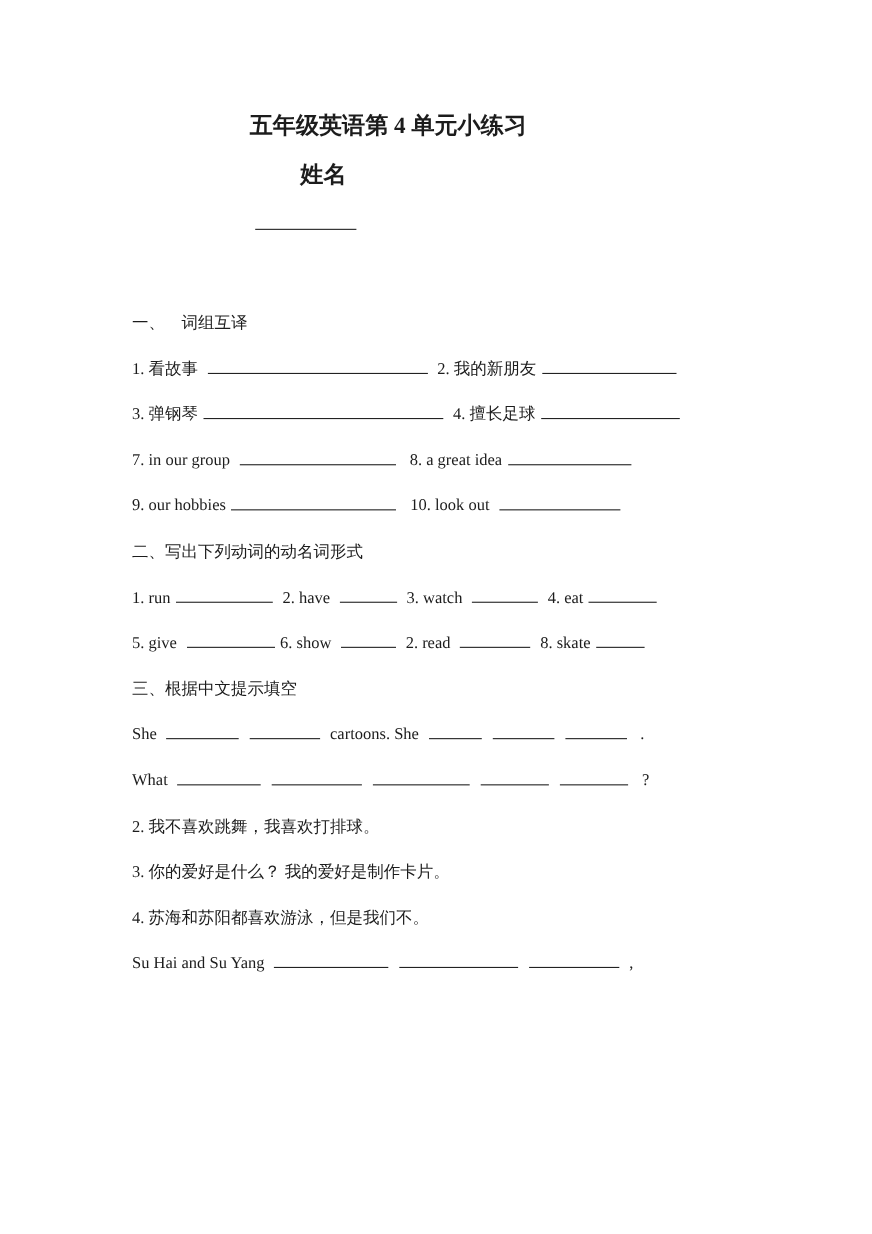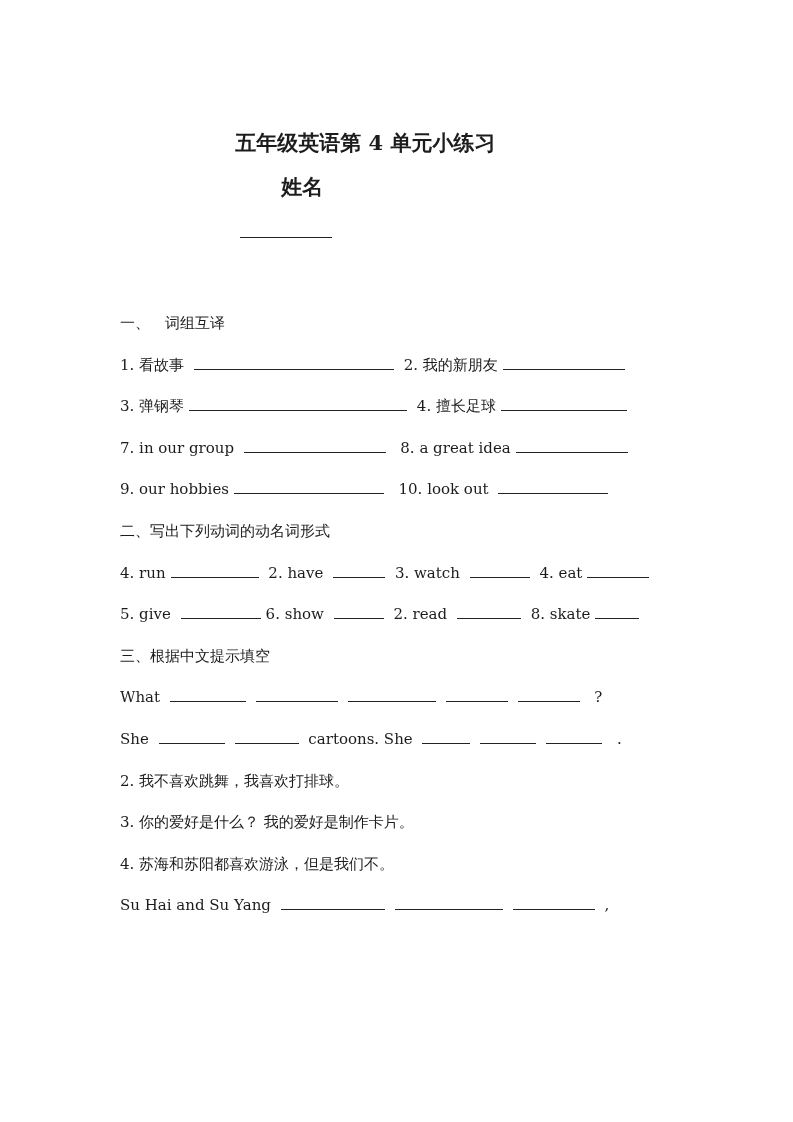--- a/index.html
+++ b/index.html
@@ -12,21 +12,22 @@
     height: 1122px;
     overflow: hidden;
     box-sizing: border-box;
     font-family: "DejaVu Serif", "Liberation Serif", serif;
     color: #1c1c1c;
   }
   .page {
     box-sizing: border-box;
     width: 793px;
     height: 916px;
-    padding: 77px 118px 0 120px;
+    padding: 48px 118px 0 120px;
+    font-family: Liberation Serif, serif;
   }
   .title-line {
     font-size: 21px;
     font-weight: bold;
     padding-left: 86px;
     line-height: 44px;
     margin-bottom: 6px;
     white-space: pre;
   }
   .title-line .name-label {
@@ -61,23 +62,23 @@
     <span class="txt name-label">姓名</span>
     <span class="blank name-blank"></span>
   </div>
   <div>
       <div class="line"><span class="txt">一、　词组互译</span></div>
       <div class="line"><span class="txt">1. 看故事 </span><span class="blank" style="width: 200px;"></span><span class="txt"> 2. 我的新朋友</span><span class="blank" style="width: 122px;"></span></div>
       <div class="line"><span class="txt">3. 弹钢琴</span><span class="blank" style="width: 218px;"></span><span class="txt"> 4. 擅长足球</span><span class="blank" style="width: 126px;"></span></div>
       <div class="line"><span class="txt">7. in our group </span><span class="blank" style="width: 142px;"></span><span class="txt">  8. a great idea</span><span class="blank" style="width: 112px;"></span></div>
       <div class="line"><span class="txt">9. our hobbies</span><span class="blank" style="width: 150px;"></span><span class="txt">  10. look out </span><span class="blank" style="width: 110px;"></span></div>
       <div class="line"><span class="txt">二、写出下列动词的动名词形式</span></div>
-      <div class="line"><span class="txt">4. run</span><span class="blank" style="width: 88px;"></span><span class="txt"> 2. have </span><span class="blank" style="width: 52px;"></span><span class="txt"> 3. watch </span><span class="blank" style="width: 60px;"></span><span class="txt"> 4. eat</span><span class="blank" style="width: 62px;"></span></div>
+      <div class="line"><span class="txt">1. run</span><span class="blank" style="width: 88px;"></span><span class="txt"> 2. have </span><span class="blank" style="width: 52px;"></span><span class="txt"> 3. watch </span><span class="blank" style="width: 60px;"></span><span class="txt"> 4. eat</span><span class="blank" style="width: 62px;"></span></div>
       <div class="line"><span class="txt">5. give </span><span class="blank" style="width: 80px;"></span><span class="txt">6. show </span><span class="blank" style="width: 50px;"></span><span class="txt"> 2. read </span><span class="blank" style="width: 64px;"></span><span class="txt"> 8. skate</span><span class="blank" style="width: 44px;"></span></div>
       <div class="line"><span class="txt">三、根据中文提示填空</span></div>
+      <div class="line"><span class="txt">She </span><span class="blank" style="width: 66px;"></span><span class="blank" style="width: 64px;"></span><span class="txt"> cartoons. She </span><span class="blank" style="width: 48px;"></span><span class="blank" style="width: 56px;"></span><span class="blank" style="width: 56px;"></span><span class="txt">  .</span></div>
       <div class="line"><span class="txt">What </span><span class="blank" style="width: 76px;"></span><span class="blank" style="width: 82px;"></span><span class="blank" style="width: 88px;"></span><span class="blank" style="width: 62px;"></span><span class="blank" style="width: 62px;"></span><span class="txt">  ?</span></div>
-      <div class="line"><span class="txt">She </span><span class="blank" style="width: 66px;"></span><span class="blank" style="width: 64px;"></span><span class="txt"> cartoons. She </span><span class="blank" style="width: 48px;"></span><span class="blank" style="width: 56px;"></span><span class="blank" style="width: 56px;"></span><span class="txt">  .</span></div>
       <div class="line"><span class="txt">2. 我不喜欢跳舞，我喜欢打排球。</span></div>
       <div class="line"><span class="txt">3. 你的爱好是什么？ 我的爱好是制作卡片。</span></div>
       <div class="line"><span class="txt">4. 苏海和苏阳都喜欢游泳，但是我们不。</span></div>
       <div class="line"><span class="txt">Su Hai and Su Yang </span><span class="blank" style="width: 104px;"></span><span class="blank" style="width: 108px;"></span><span class="blank" style="width: 82px;"></span><span class="txt"> ,</span></div>
     </div>
 </div>
 
 </body></html>

